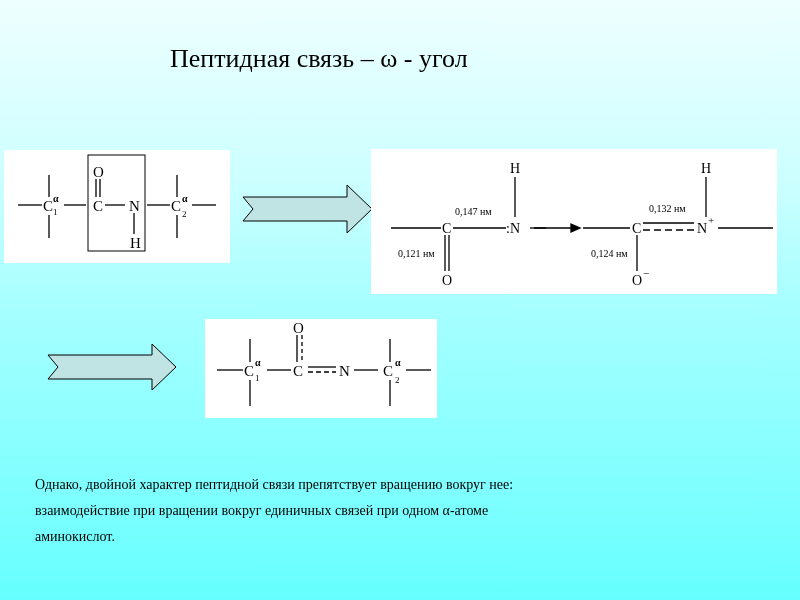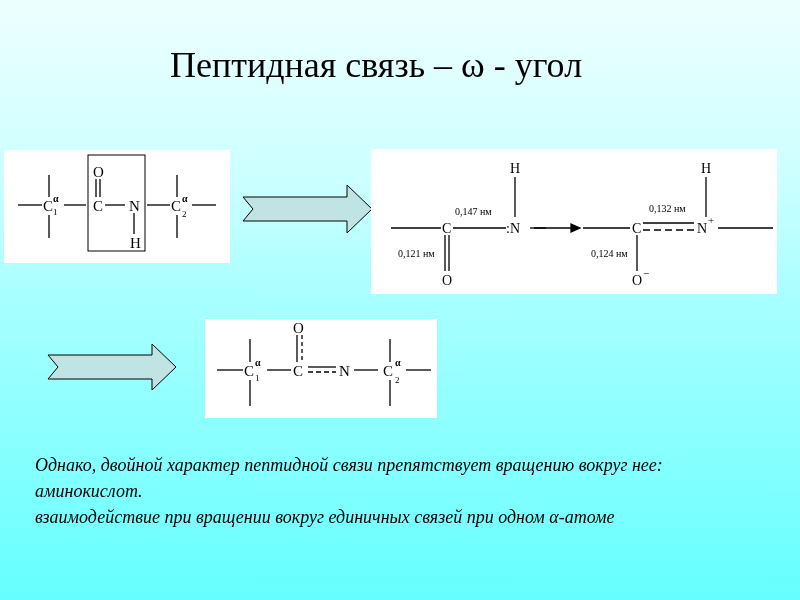--- a/index.html
+++ b/index.html
@@ -4,28 +4,28 @@
 <style>
   html, body { margin: 0; padding: 0; }
   body {
     width: 800px; height: 600px; position: relative; overflow: hidden;
     background: linear-gradient(to bottom, #eeffff 0%, #ccffff 30%, #a8ffff 50%, #88ffff 75%, #66ffff 100%);
     font-family: "Liberation Serif", "DejaVu Serif", serif;
     color: #000;
   }
   .title {
     position: absolute; left: 170px; top: 44px;
-    font-size: 36px; letter-spacing: 0px; white-space: nowrap;
+    font-size: 26px; letter-spacing: 0px; white-space: nowrap;
   }
   .panel { position: absolute; background: #fff; }
   .panel svg { position: absolute; left: 0; top: 0; }
   .arrow { position: absolute; }
   .body-text {
-    position: absolute; left: 35px; top: 452px; width: 740px;
-    font-size: 18px; line-height: 26px; font-style: italic;
+    position: absolute; left: 35px; top: 472px; width: 740px;
+    font-size: 14px; line-height: 26px;
   }
   .body-text div { white-space: nowrap; }
   svg text { font-family: "Liberation Serif", "DejaVu Serif", serif; }
 </style>
 </head>
 <body>
 
 <div class="title">Пептидная связь – ω - угол</div>
 
 <div class="panel" style="left:4px; top:150px; width:226px; height:113px;">
@@ -146,15 +146,15 @@
       <text x="134" y="57">N</text>
       <text x="178" y="57">C</text>
       <text x="190" y="64" font-size="9">2</text>
       <text x="190" y="47" font-size="10" font-weight="bold">α</text>
     </g>
   </svg>
 </div>
 
 <div class="body-text">
   <div>Однако, двойной характер пептидной связи препятствует вращению вокруг нее:</div>
+  <div>взаимодействие при вращении вокруг единичных связей при одном α-атоме</div>
   <div>аминокислот.</div>
-  <div>взаимодействие при вращении вокруг единичных связей при одном α-атоме</div>
 </div>
 
 </body></html>

